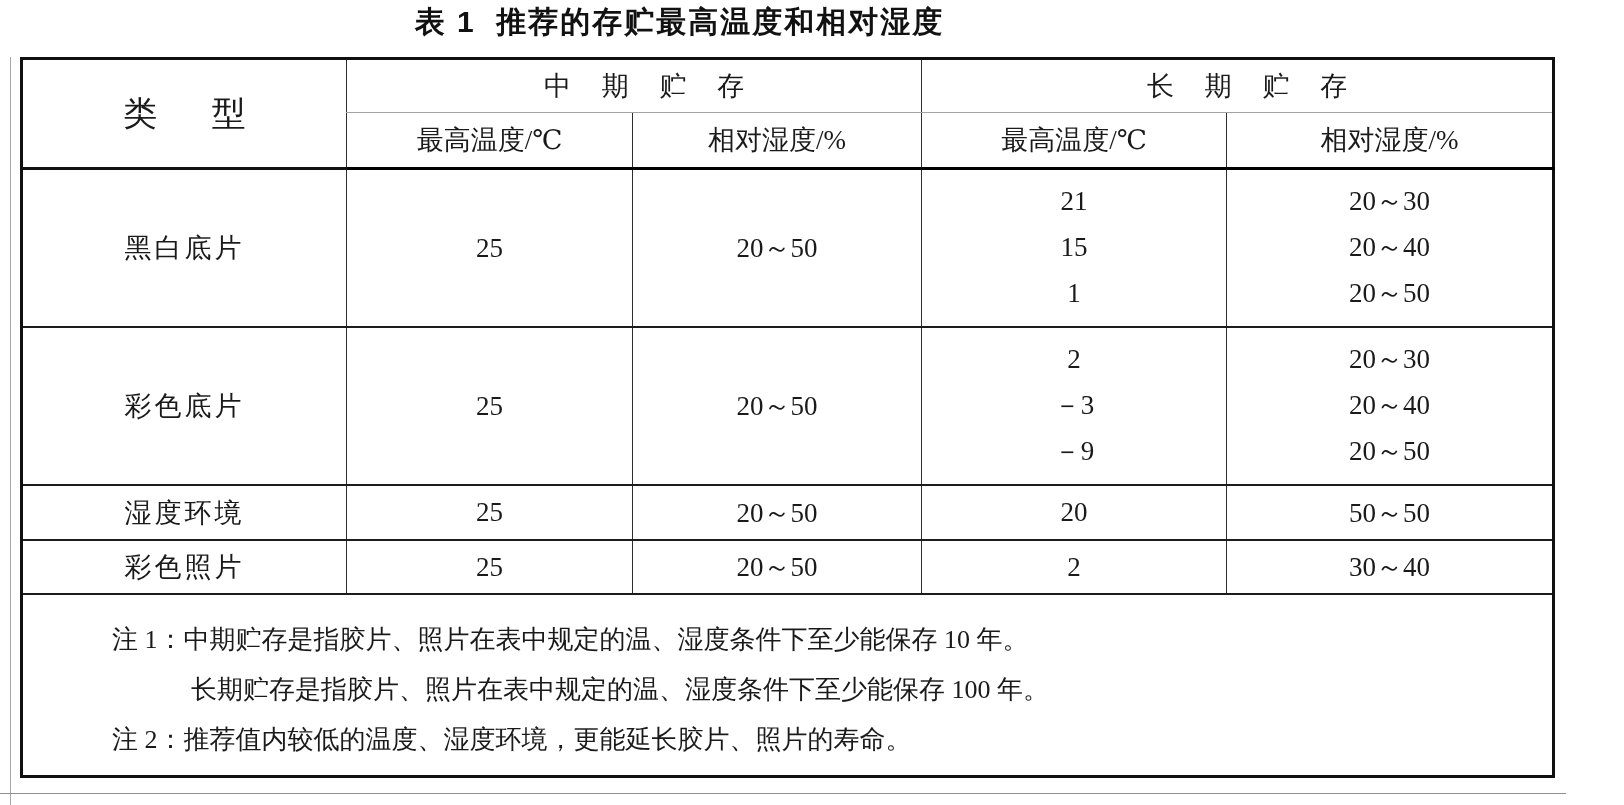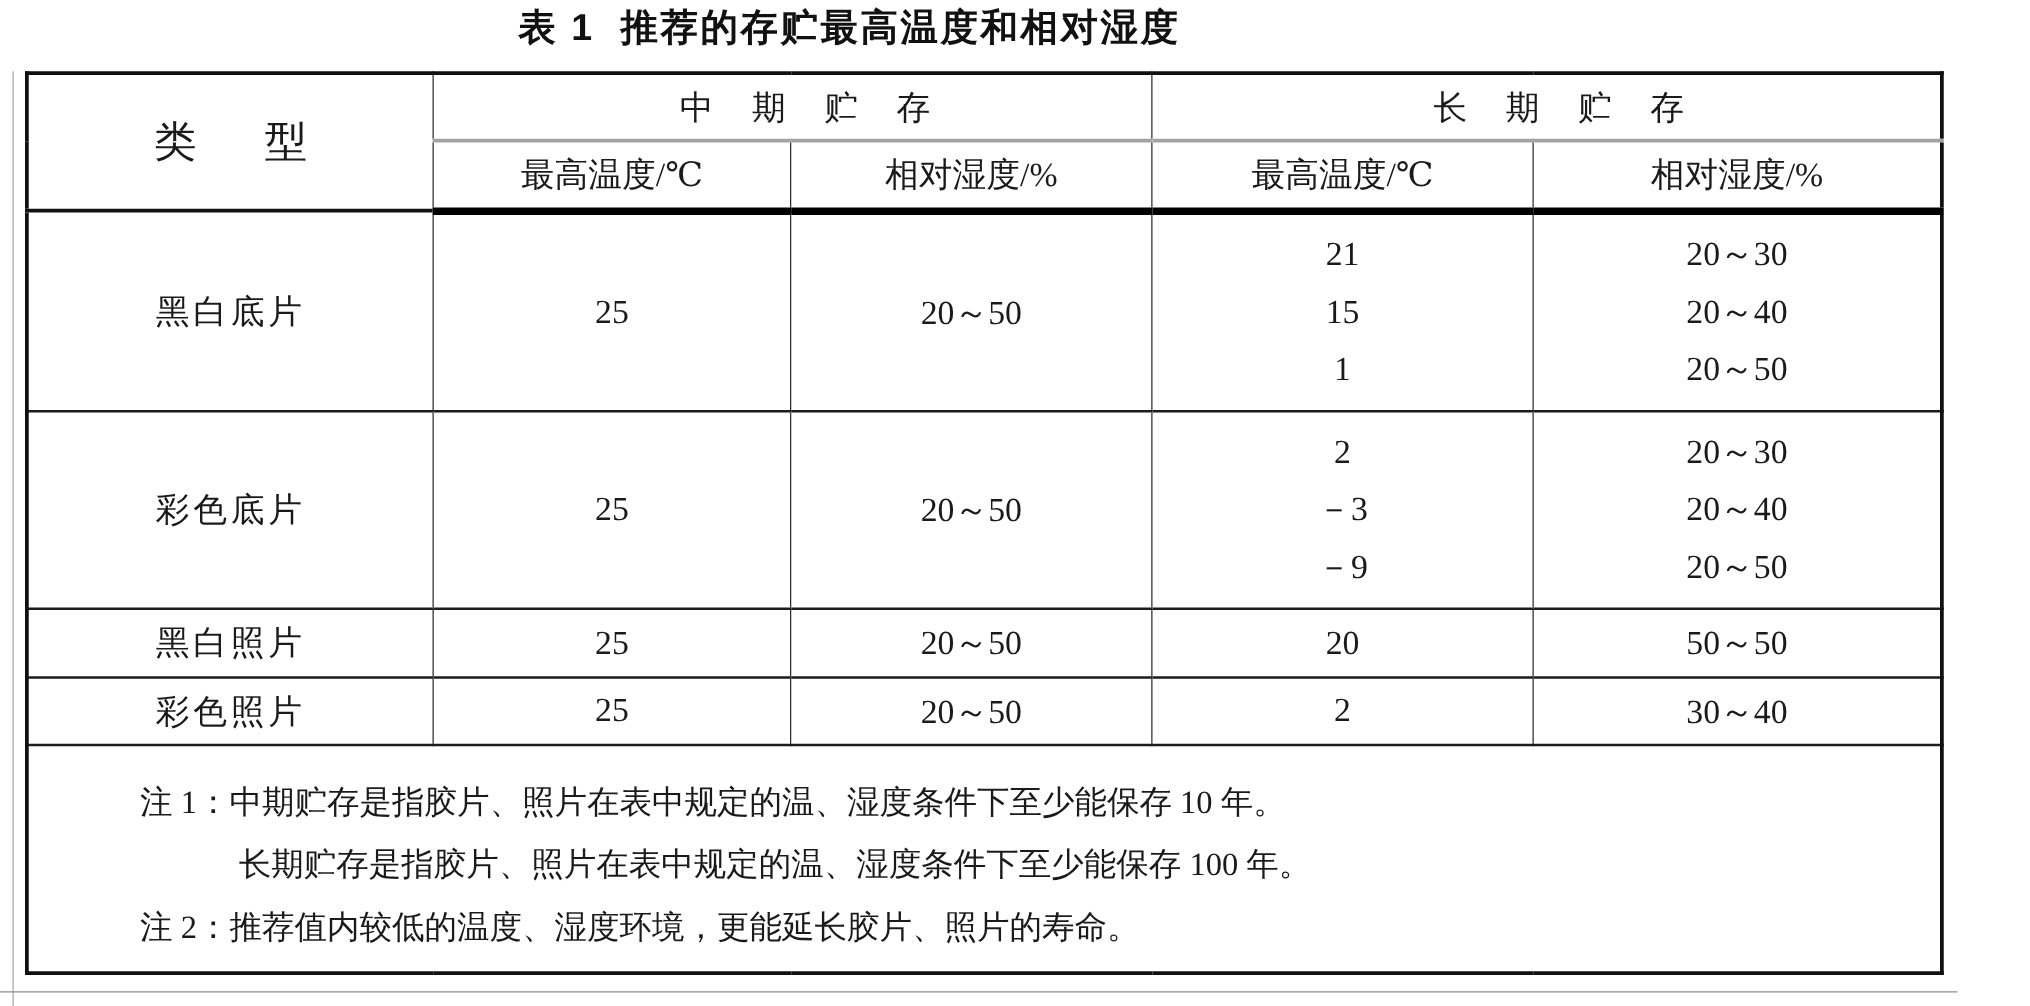--- a/index.html
+++ b/index.html
@@ -48,29 +48,29 @@
     padding: 0;
     color: #1a1a1a;
   }
   
   .v {
     border-left: 1px solid #2e2e2e;
   }
   
   tr.head-1 { height: 54px; }
   tr.head-2 { height: 56px; }
-  tr.head-2 th { border-bottom: 6px solid #000000; margin-top: 43px; }
+  tr.head-2 th { border-bottom: 3px solid #000000; margin-top: 43px; }
   th.type-head {
     word-spacing: 46px;
     font-size: 34px;
     border-bottom: 3px solid #121212;
   }
   th.group-head {
     word-spacing: 24px;
-    border-bottom: 3px solid #a3a3a3;
+    border-bottom: 1px solid #a3a3a3;
     padding-left: 20px;
   }
   
   tr.r-tall-1 { height: 158px; }
   tr.r-tall-2 { height: 157px; }
   tr.r-short-1 { height: 55px; }
   tr.r-short-2 { height: 54px; }
   tr.data-row td { border-top: 2px solid #1c1c1c; }
   tr.r-tall-1 td { border-top: none; }
   td.type-cell { letter-spacing: 3px; }
@@ -181,21 +181,21 @@
         <td class="v">
           <div class="stack">
             <div class="line">20～30</div>
             <div class="line">20～40</div>
             <div class="line">20～50</div>
           </div>
         </td>
       </tr>
 
       <tr class="data-row r-short-1">
-        <td class="type-cell">黑白照片</td>
+        <td class="type-cell">湿度环境</td>
         <td class="v">25</td>
         <td class="v">20～50</td>
         <td class="v">20</td>
         <td class="v">50～50</td>
       </tr>
 
       <tr class="data-row r-short-2">
         <td class="type-cell">彩色照片</td>
         <td class="v">25</td>
         <td class="v">20～50</td>

